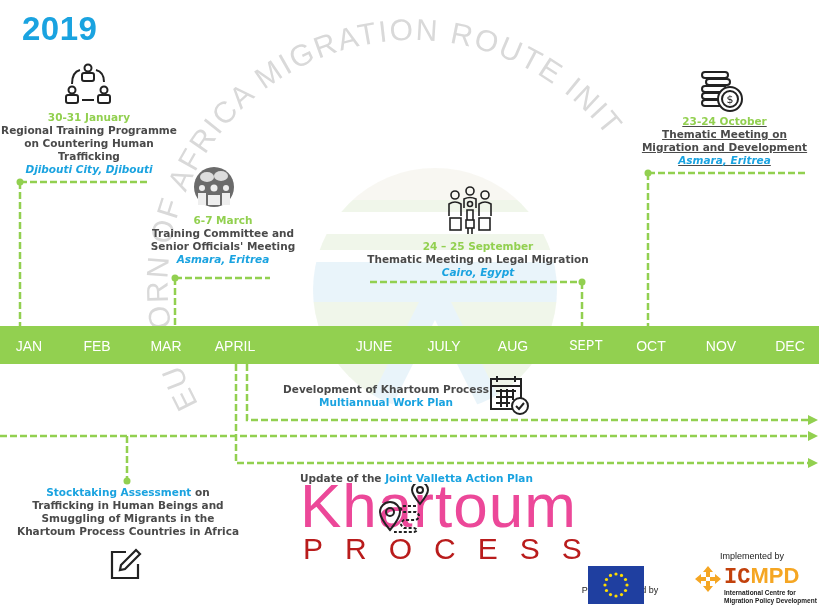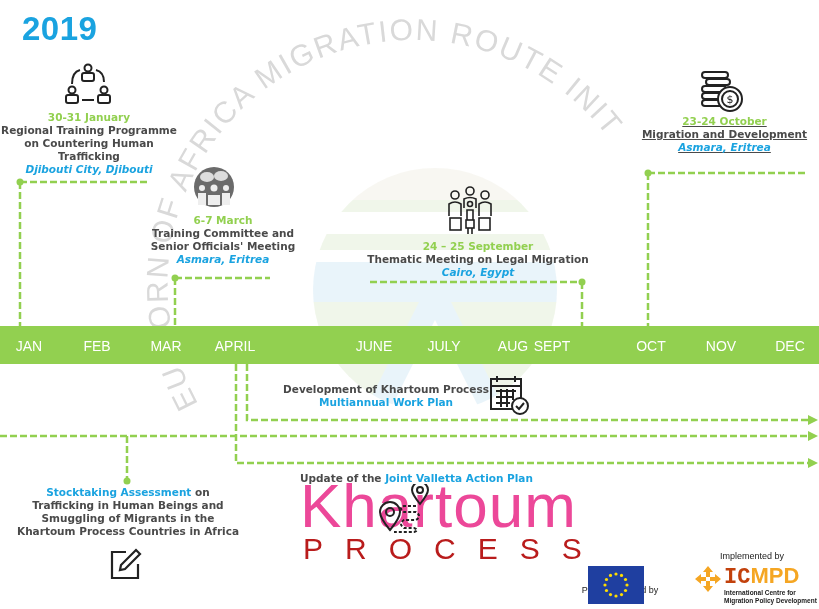--- a/index.html
+++ b/index.html
@@ -104,21 +104,21 @@
 
 <div class="abs bar" id="monthbar">
     <div class="month" style="left: 29px;">JAN</div>
     <div class="month" style="left: 97px;">FEB</div>
     <div class="month" style="left: 166px;">MAR</div>
     <div class="month" style="left: 235px;">APRIL</div>
     <div class="month" style="left: 304px; margin-top: 24px;">MAY</div>
     <div class="month" style="left: 374px;">JUNE</div>
     <div class="month" style="left: 444px;">JULY</div>
     <div class="month" style="left: 513px;">AUG</div>
-    <div class="month" style="left: 552px;">SEPT</div>
+    <div class="month" style="left: 586px; font-family: Liberation Mono, monospace;">SEPT</div>
     <div class="month" style="left: 651px;">OCT</div>
     <div class="month" style="left: 721px;">NOV</div>
     <div class="month" style="left: 790px;">DEC</div>
   </div>
 
 <div class="abs" style="left:64px; top:62px; width:48px; height:46px;">
   <svg width="48" height="46" viewBox="0 0 48 46" fill="none" stroke="#222" stroke-width="2">
     <circle cx="24" cy="6" r="3.5"></circle>
       <rect x="18" y="11" width="12" height="8" rx="2"></rect>
     <circle cx="8" cy="28" r="3.5"></circle>
@@ -187,20 +187,21 @@
     <rect x="2" y="16" width="24" height="6" rx="3"></rect>
       <rect x="2" y="23" width="22" height="6" rx="3"></rect>
     <rect x="2" y="30" width="22" height="6" rx="3"></rect>
     <circle cx="30" cy="29" r="12" fill="#fff"></circle>
       <circle cx="30" cy="29" r="8"></circle>
     <text x="30" y="33" font-size="11" text-anchor="middle" fill="#222" stroke="none" font-family="DejaVu Sans, sans-serif">$</text>
   </svg>
 </div>
 <div class="abs event" style="left:630px; top:115px; width:189px;text-decoration:underline;">
   <div class="date">23-24 October</div>
+  <div>Thematic Meeting on</div>
   <div>Migration and Development</div>
   <div class="place">Asmara, Eritrea</div>
 </div>
 
 <div class="abs event" style="left:282px; top:383px; width:208px;">
   <div>Development of Khartoum Process</div>
   <div class="blue">Multiannual Work Plan</div>
 </div>
 <div class="abs" style="left:488px; top:374px; width:42px; height:42px;">
   <svg width="42" height="42" viewBox="0 0 42 42" fill="none" stroke="#222" stroke-width="2">

